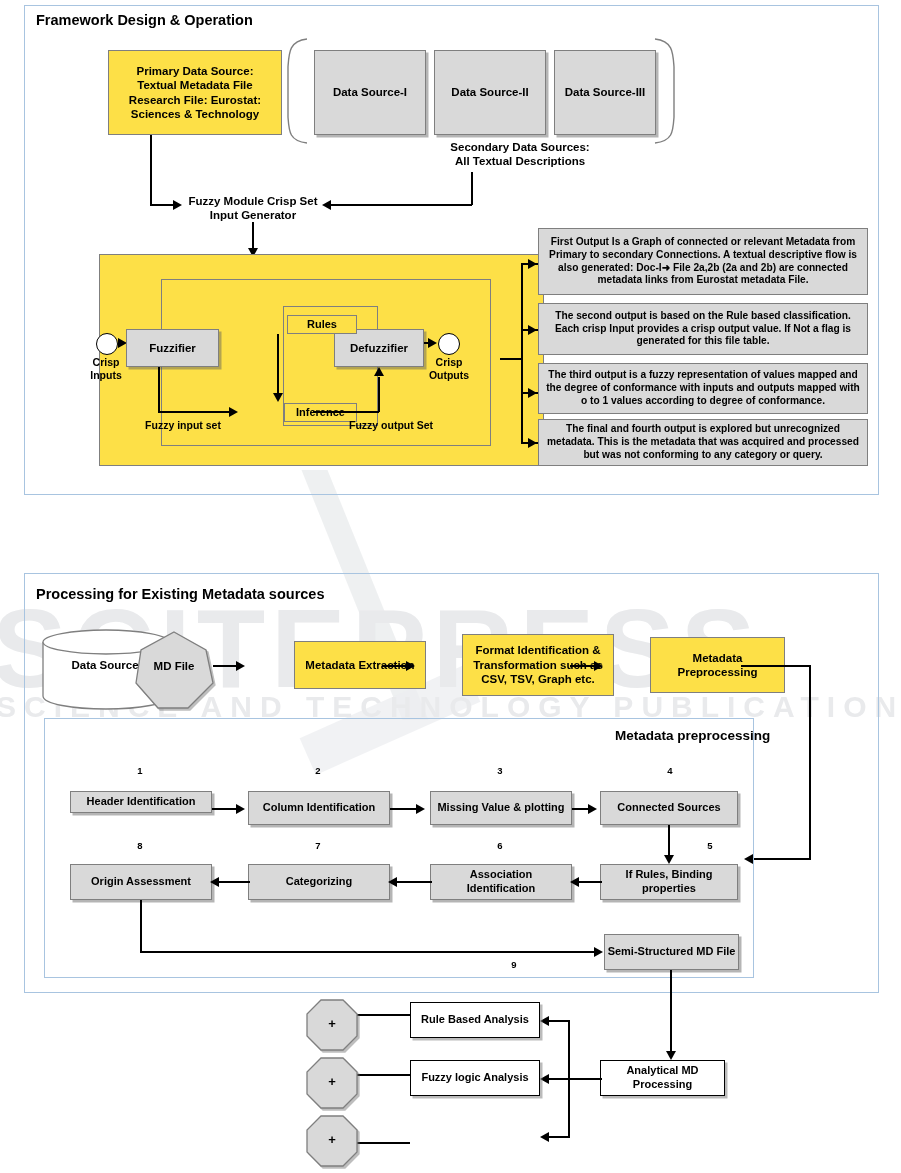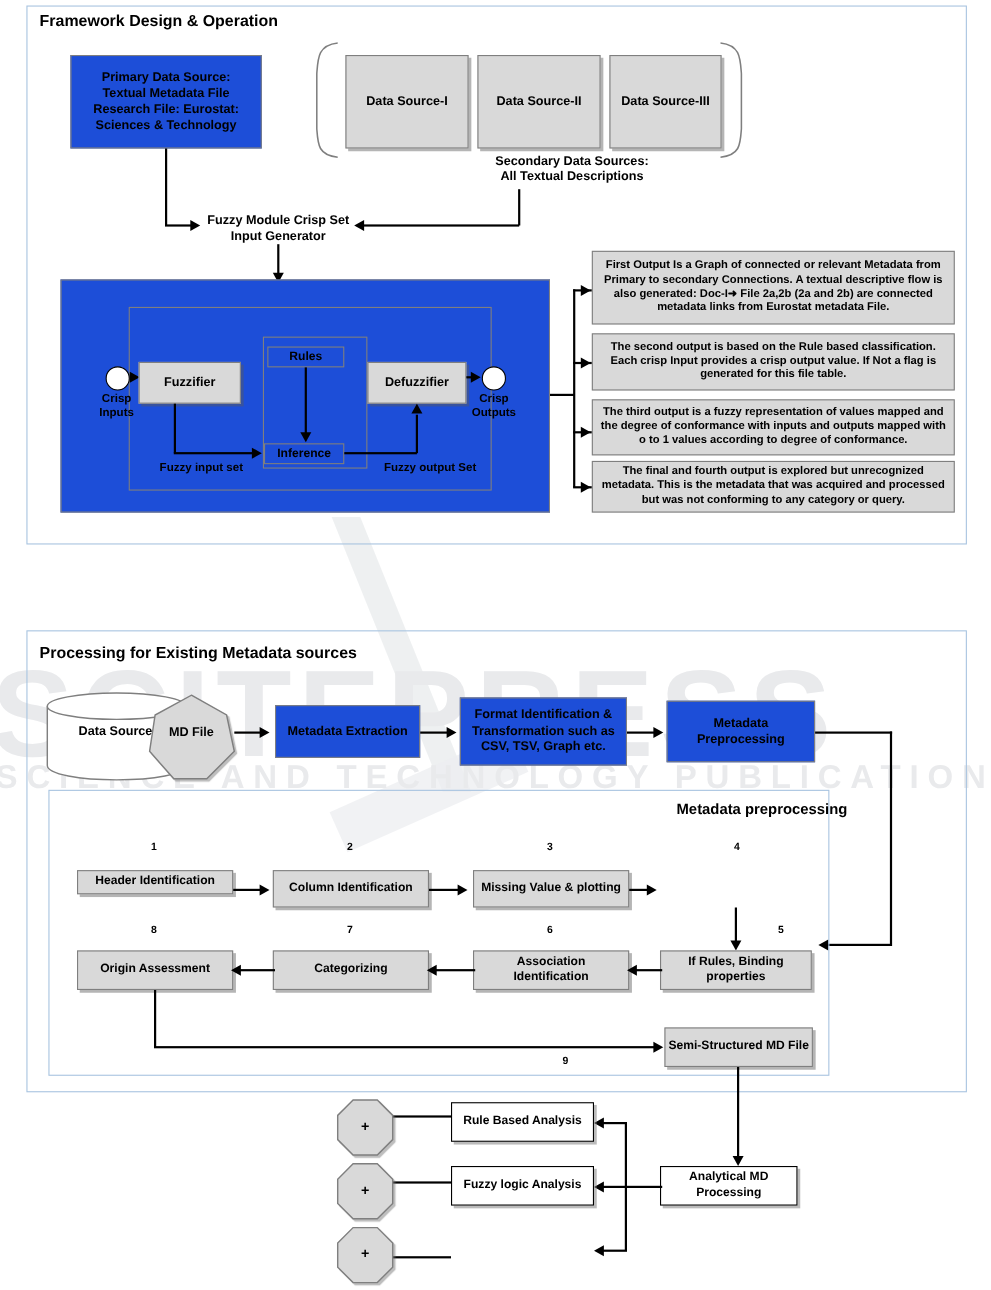--- a/index.html
+++ b/index.html
@@ -17,21 +17,21 @@
             background:#eceef0;transform:rotate(-24deg);opacity:.75;}
 
   
   .panel{position:absolute;border:1.5px solid #a8c4e0;background:transparent;}
   .panel-title{position:absolute;font-weight:700;font-size:14.5px;color:#000;}
 
   
   .box{position:absolute;box-sizing:border-box;display:flex;align-items:center;
        justify-content:center;text-align:center;font-weight:700;color:#000;
        line-height:1.25;}
-  .plain{background:#1d4ed8;border:1px solid #7f7f7f;}
+  .plain{background:#fde047;border:1px solid #7f7f7f;margin-left:44px;}
   .grey{background:#d9d9d9;border:1px solid #7f7f7f;
         box-shadow:2.5px 2.5px 0 rgba(90,90,90,.45);}
   .greyflat{background:#d9d9d9;border:1px solid #7f7f7f;}
   .plainsh{background:#ffffff;border:1px solid #000;
            box-shadow:2.5px 2.5px 0 rgba(120,120,120,.5);}
 
   .lbl{position:absolute;font-weight:700;color:#000;text-align:center;line-height:1.25;}
 
   
   .ln{position:absolute;background:#000;}
@@ -186,20 +186,21 @@
   <div class="panel-title" style="left:615px;top:728px;font-size:13.5px;">Metadata preprocessing</div>
 
   <div class="lbl" style="left:110px;top:765px;width:60px;font-size:9.5px;">1</div>
   <div class="lbl" style="left:288px;top:765px;width:60px;font-size:9.5px;">2</div>
   <div class="lbl" style="left:470px;top:765px;width:60px;font-size:9.5px;">3</div>
   <div class="lbl" style="left:640px;top:765px;width:60px;font-size:9.5px;">4</div>
 
   <div class="box grey" style="left:70px;top:791px;width:142px;height:22px;font-size:11px;">Header Identification</div>
   <div class="box grey" style="left:248px;top:791px;width:142px;height:34px;font-size:11px;">Column Identification</div>
   <div class="box grey" style="left:430px;top:791px;width:142px;height:34px;font-size:11px;">Missing Value &amp; plotting</div>
+  <div class="box grey" style="left:600px;top:791px;width:138px;height:34px;font-size:11px;">Connected Sources</div>
 
   <div class="ln h2" style="left:212px;top:808px;width:28px;"></div>
   <div class="arr ar" style="left:236px;top:804px;"></div>
   <div class="ln h2" style="left:390px;top:808px;width:30px;"></div>
   <div class="arr ar" style="left:416px;top:804px;"></div>
   <div class="ln h2" style="left:572px;top:808px;width:20px;"></div>
   <div class="arr ar" style="left:588px;top:804px;"></div>
 
   <div class="ln v2" style="left:668px;top:825px;height:33px;"></div>
   <div class="arr ad" style="left:664px;top:855px;"></div>

